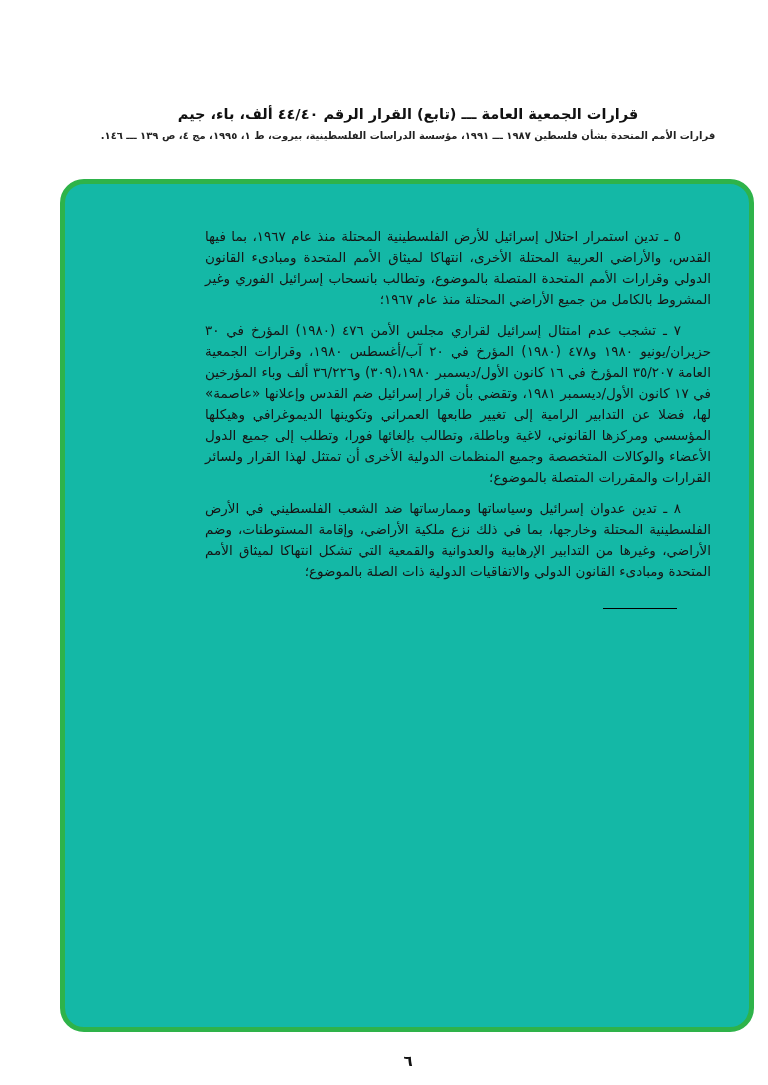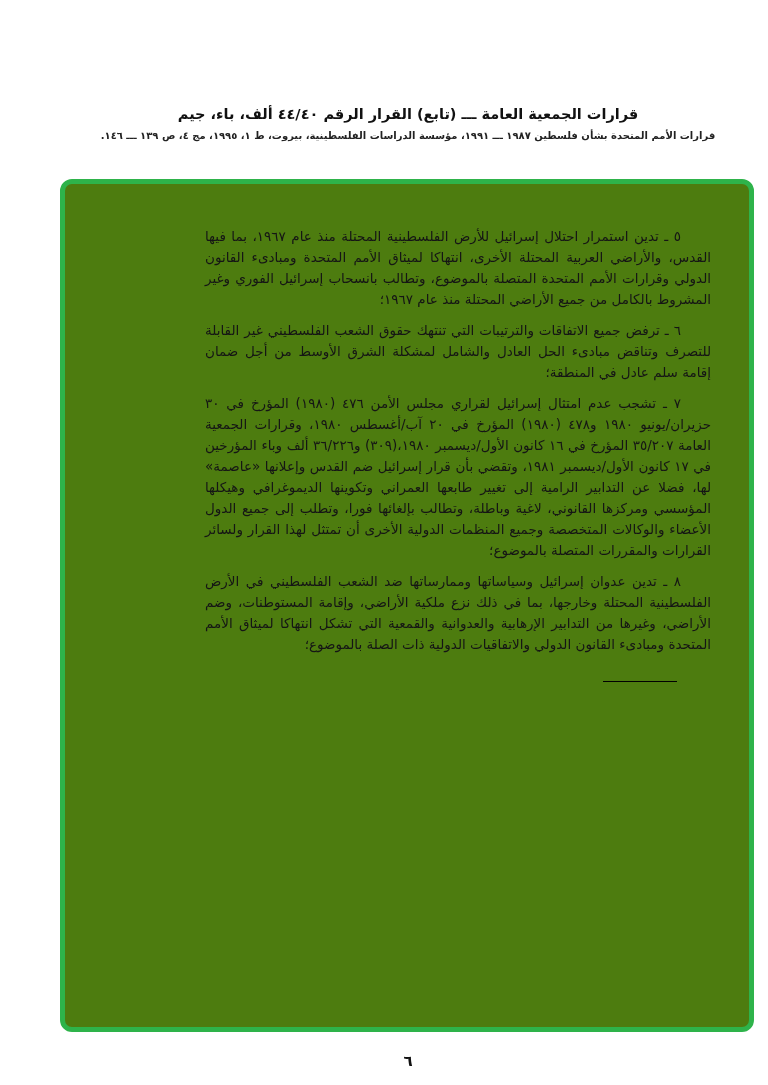--- a/index.html
+++ b/index.html
@@ -31,22 +31,22 @@
     color: #222;
   }
 
   .green-frame {
     position: absolute;
     left: 36px;
     top: 155px;
     width: 694px;
     height: 853px;
     border: 5px solid var(--frame-green, #2eb34a);
-    border-radius: 12px;
-    background: #4d7c0f;
+    border-radius: 24px;
+    background: #14b8a6;
     overflow: hidden;
   }
 
   .text-column {
     position: absolute;
     top: 26px;
     right: 22px;
     width: 522px;
     direction: rtl;
     text-align: justify;
@@ -90,21 +90,20 @@
 <body>
 
 <header class="page-header">
   <div class="header-title">قرارات الجمعية العامة ـــ (تابع) القرار الرقم ٤٤/٤٠ ألف، باء، جيم</div>
   <div class="header-source">قرارات الأمم المتحدة بشأن فلسطين ١٩٨٧ ـــ ١٩٩١، مؤسسة الدراسات الفلسطينية، بيروت، ط ١، ١٩٩٥، مج ٤، ص ١٣٩ ـــ ١٤٦.</div>
 </header>
 
 <div class="green-frame">
   <div class="text-column">
     <p class="para">٥ ـ تدين استمرار احتلال إسرائيل للأرض الفلسطينية المحتلة منذ عام ١٩٦٧، بما فيها القدس، والأراضي العربية المحتلة الأخرى، انتهاكا لميثاق الأمم المتحدة ومبادىء القانون الدولي وقرارات الأمم المتحدة المتصلة بالموضوع، وتطالب بانسحاب إسرائيل الفوري وغير المشروط بالكامل من جميع الأراضي المحتلة منذ عام ١٩٦٧؛</p>
-    <p class="para">٦ ـ ترفض جميع الاتفاقات والترتيبات التي تنتهك حقوق الشعب الفلسطيني غير القابلة للتصرف وتناقض مبادىء الحل العادل والشامل لمشكلة الشرق الأوسط من أجل ضمان إقامة سلم عادل في المنطقة؛</p>
     <p class="para">٧ ـ تشجب عدم امتثال إسرائيل لقراري مجلس الأمن ٤٧٦ (١٩٨٠) المؤرخ في ٣٠ حزيران/يونيو ١٩٨٠ و٤٧٨ (١٩٨٠) المؤرخ في ٢٠ آب/أغسطس ١٩٨٠، وقرارات الجمعية العامة ٣٥/٢٠٧ المؤرخ في ١٦ كانون الأول/ديسمبر ١٩٨٠،(٣٠٩) و٣٦/٢٢٦ ألف وباء المؤرخين في ١٧ كانون الأول/ديسمبر ١٩٨١، وتقضي بأن قرار إسرائيل ضم القدس وإعلانها «عاصمة» لها، فضلا عن التدابير الرامية إلى تغيير طابعها العمراني وتكوينها الديموغرافي وهيكلها المؤسسي ومركزها القانوني، لاغية وباطلة، وتطالب بإلغائها فورا، وتطلب إلى جميع الدول الأعضاء والوكالات المتخصصة وجميع المنظمات الدولية الأخرى أن تمتثل لهذا القرار ولسائر القرارات والمقررات المتصلة بالموضوع؛</p>
     <p class="para">٨ ـ تدين عدوان إسرائيل وسياساتها وممارساتها ضد الشعب الفلسطيني في الأرض الفلسطينية المحتلة وخارجها، بما في ذلك نزع ملكية الأراضي، وإقامة المستوطنات، وضم الأراضي، وغيرها من التدابير الإرهابية والعدوانية والقمعية التي تشكل انتهاكا لميثاق الأمم المتحدة ومبادىء القانون الدولي والاتفاقيات الدولية ذات الصلة بالموضوع؛</p>
 
     <div class="footnote-rule"></div>
   </div>
 </div>
 
 <div class="page-number">٦</div>
 
 </body></html>

